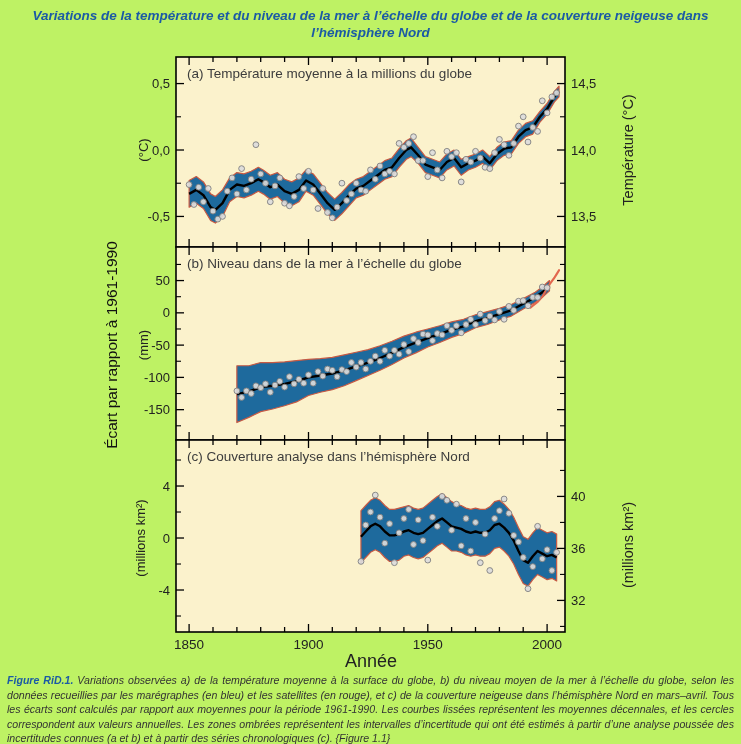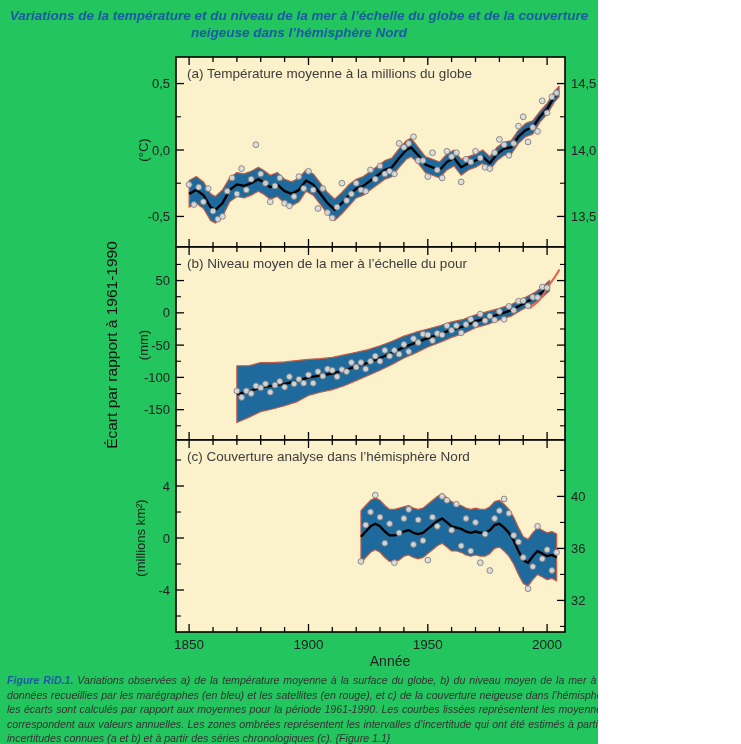--- a/index.html
+++ b/index.html
@@ -1,27 +1,27 @@
 <!DOCTYPE html>
 <html><head>
 <meta charset="utf-8">
 <style>
   html,body{margin:0;padding:0;background:#fff;}
-  .page{position:relative;width:598px;height:744px;background:#22c55e;overflow:hidden;
+  .page{position:relative;width:741px;height:744px;background:#bef264;overflow:hidden;
         font-family:"Liberation Sans", sans-serif;}
   .fig-title{position:absolute;top:8px;left:0;right:0;text-align:center;
         font-size:13.5px;font-weight:bold;font-style:italic;color:#1b5aa5;line-height:1.25;}
   .fig-title span{display:inline-block;max-width:690px;}
   svg text{font-family:"Liberation Sans", sans-serif;}
   .panel-title{position:absolute;font-size:13.5px;color:#3c3c3c;white-space:nowrap;}
   .rot{position:absolute;white-space:nowrap;transform:translate(-50%,-50%) rotate(-90deg);}
   .unit-label{font-size:13px;color:#222;}
   .shared-ylabel{font-size:15.5px;color:#111;}
   .right-label{font-size:14.5px;color:#222;}
-  .x-label{position:absolute;transform:translate(-50%,-50%);font-size:14px;color:#222;margin-left:19px;}
+  .x-label{position:absolute;transform:translate(-50%,-50%);font-size:18px;color:#222;}
   .caption{position:absolute;top:673px;left:7px;width:727px;font-size:10.6px;
         font-style:italic;color:#333;line-height:1.38;text-align:justify;}
   .caption .lead{color:#1b5aa5;font-weight:bold;}
 </style>
 </head>
 <body>
 
 <div class="page">
 
   <div class="fig-title">
@@ -387,21 +387,21 @@
       <line x1="565" y1="522.4157075152336" x2="560" y2="522.4157075152336" stroke="#000000" stroke-width="1.1"></line>
       <line x1="565" y1="574.4129993229519" x2="560" y2="574.4129993229519" stroke="#000000" stroke-width="1.1"></line>
       <line x1="565" y1="626.4102911306702" x2="560" y2="626.4102911306702" stroke="#000000" stroke-width="1.1"></line>
       <text x="189.1" y="649" text-anchor="middle" font-size="13.5" fill="#222">1850</text>
       <text x="308.5" y="649" text-anchor="middle" font-size="13.5" fill="#222">1900</text>
       <text x="427.8" y="649" text-anchor="middle" font-size="13.5" fill="#222">1950</text>
       <text x="547.1" y="649" text-anchor="middle" font-size="13.5" fill="#222">2000</text>
     </svg>
 
   <div class="panel-title" style="left:187px;top:66px;">(a) Température moyenne à la millions du globe</div>
-  <div class="panel-title" style="left:187px;top:256px;">(b) Niveau moyen de la mer à l’échelle du pour</div>
+  <div class="panel-title" style="left:187px;top:256px;">(b) Niveau dans de la mer à l’échelle du globe</div>
   <div class="panel-title" style="left:187px;top:449px;">(c) Couverture analyse dans l’hémisphère Nord</div>
 
   <div class="rot unit-label" style="left:143px;top:150px;">(°C)</div>
   <div class="rot unit-label" style="left:143px;top:345px;">(mm)</div>
   <div class="rot unit-label" style="left:140px;top:538px;">(millions km²)</div>
 
   <div class="rot shared-ylabel" style="left:112px;top:345px;">Écart par rapport à 1961-1990</div>
 
   <div class="rot right-label" style="left:628px;top:150px;">Température (°C)</div>
   <div class="rot right-label" style="left:628px;top:545px;">(millions km²)</div>

